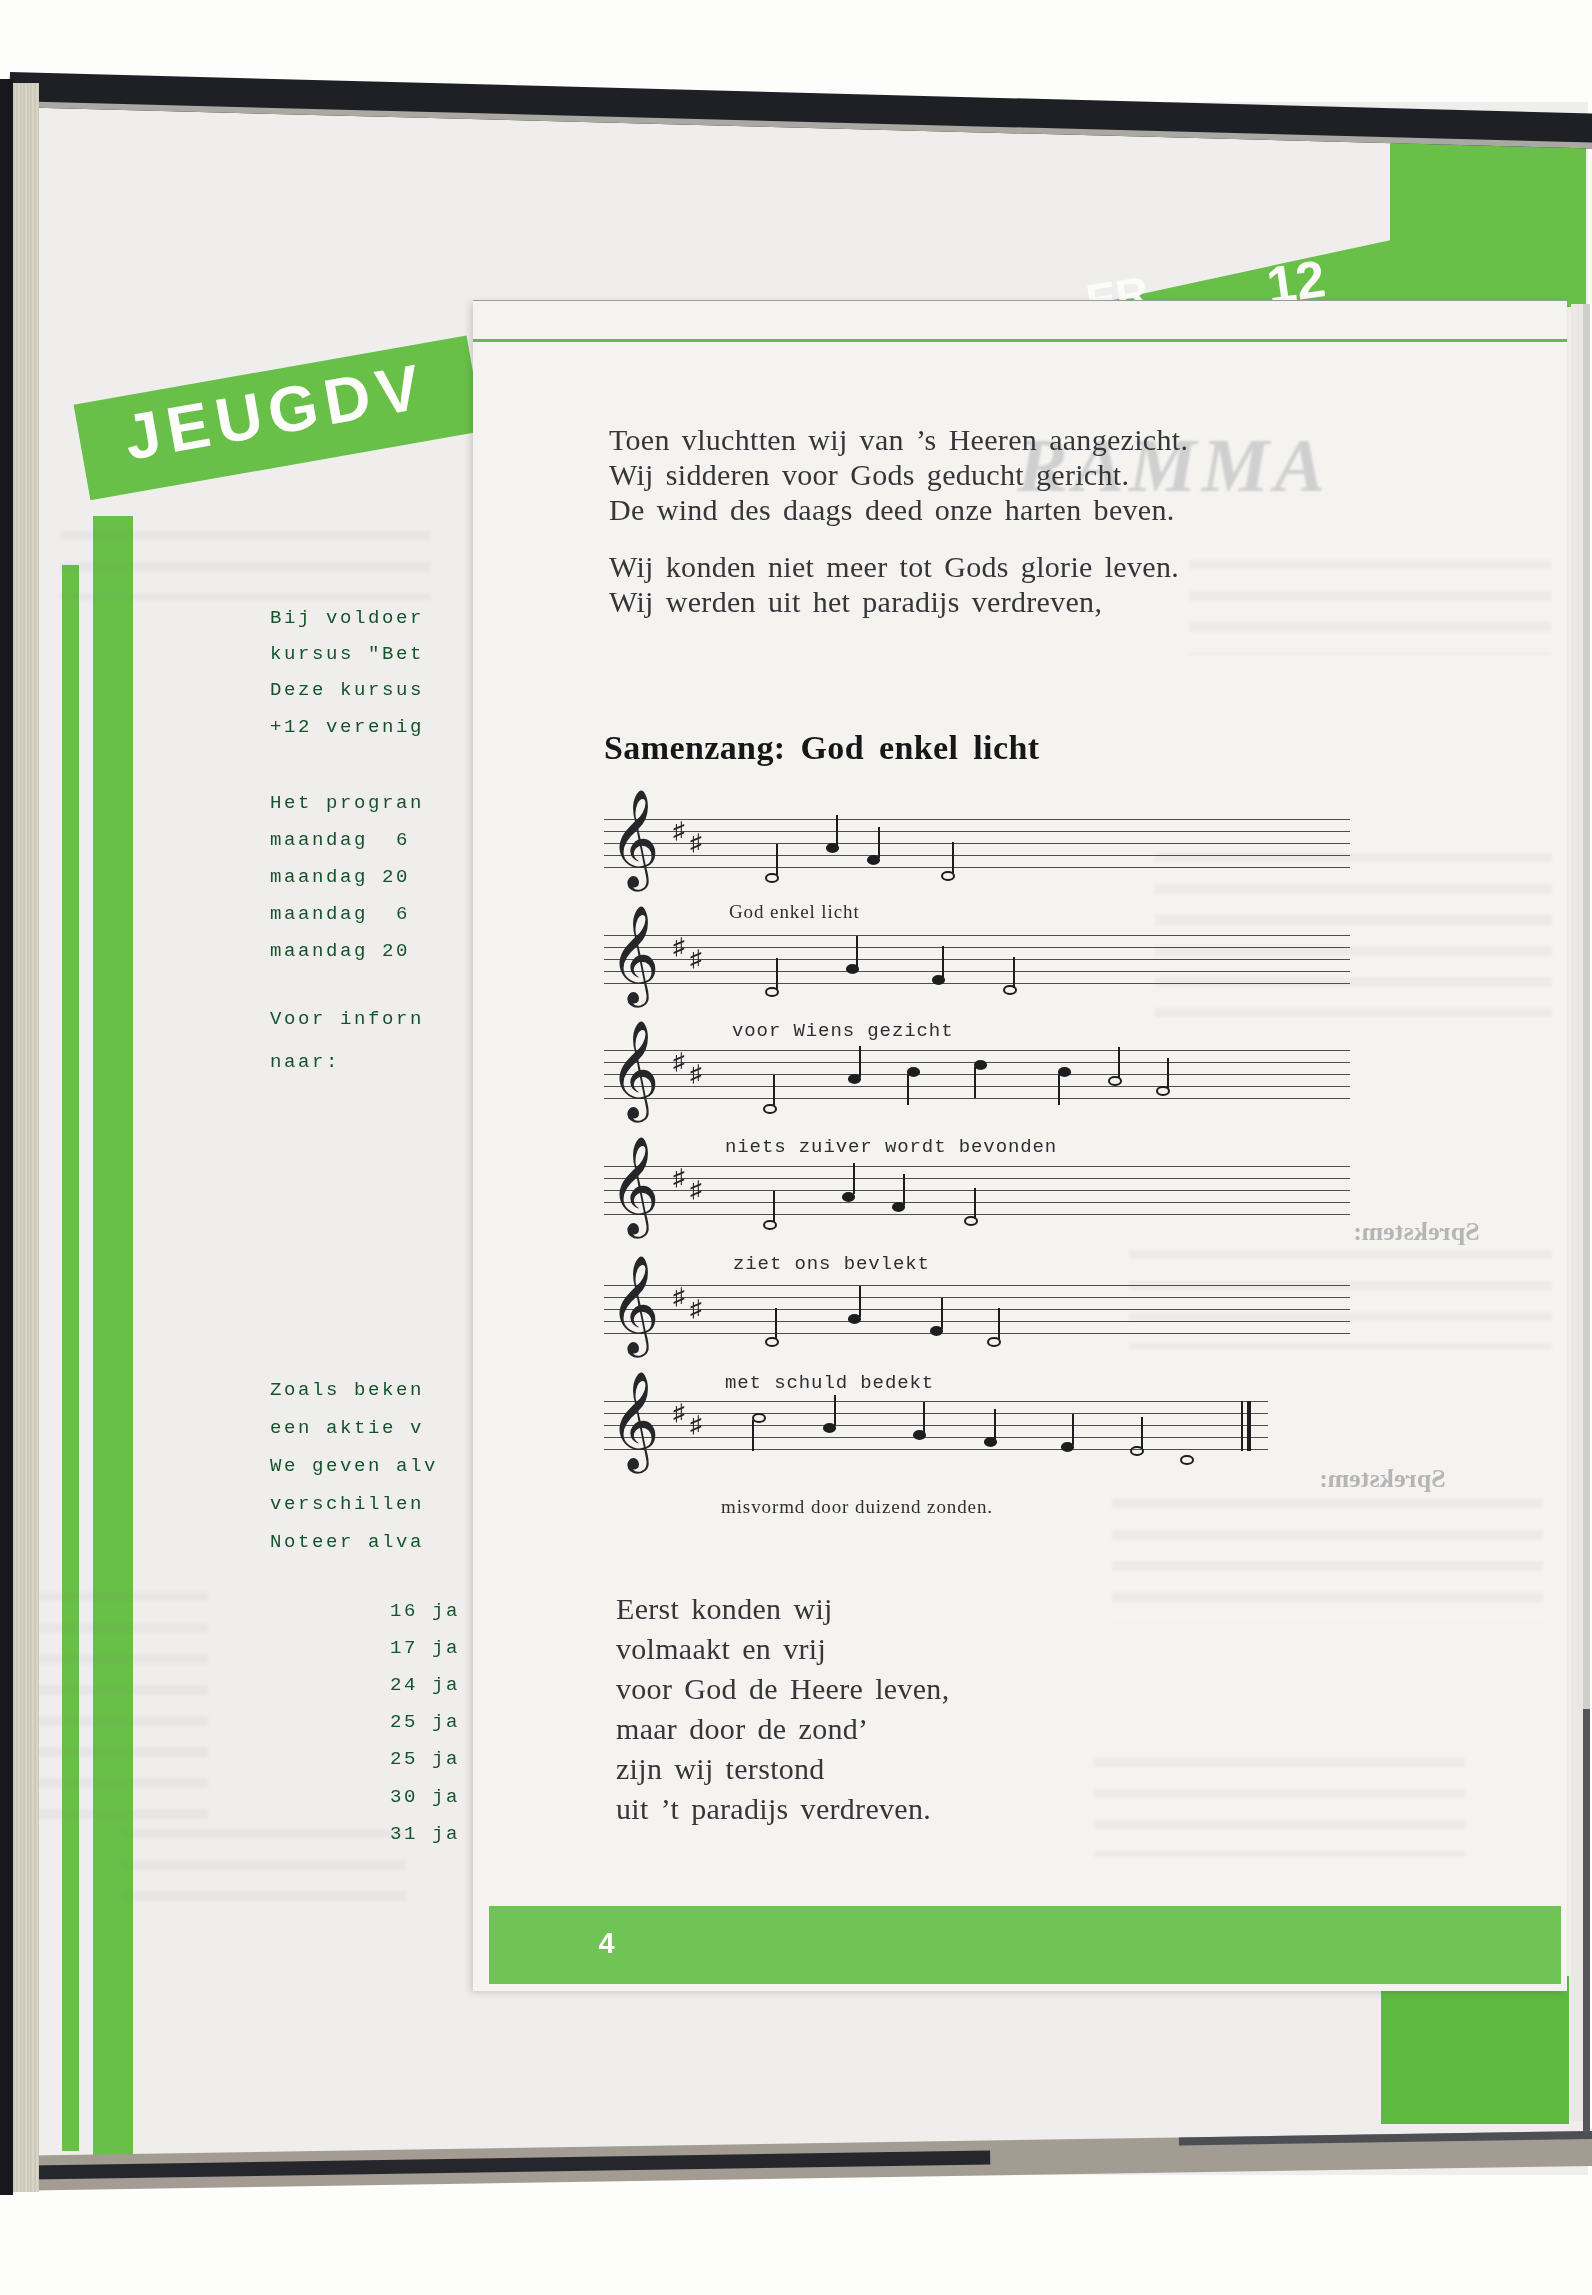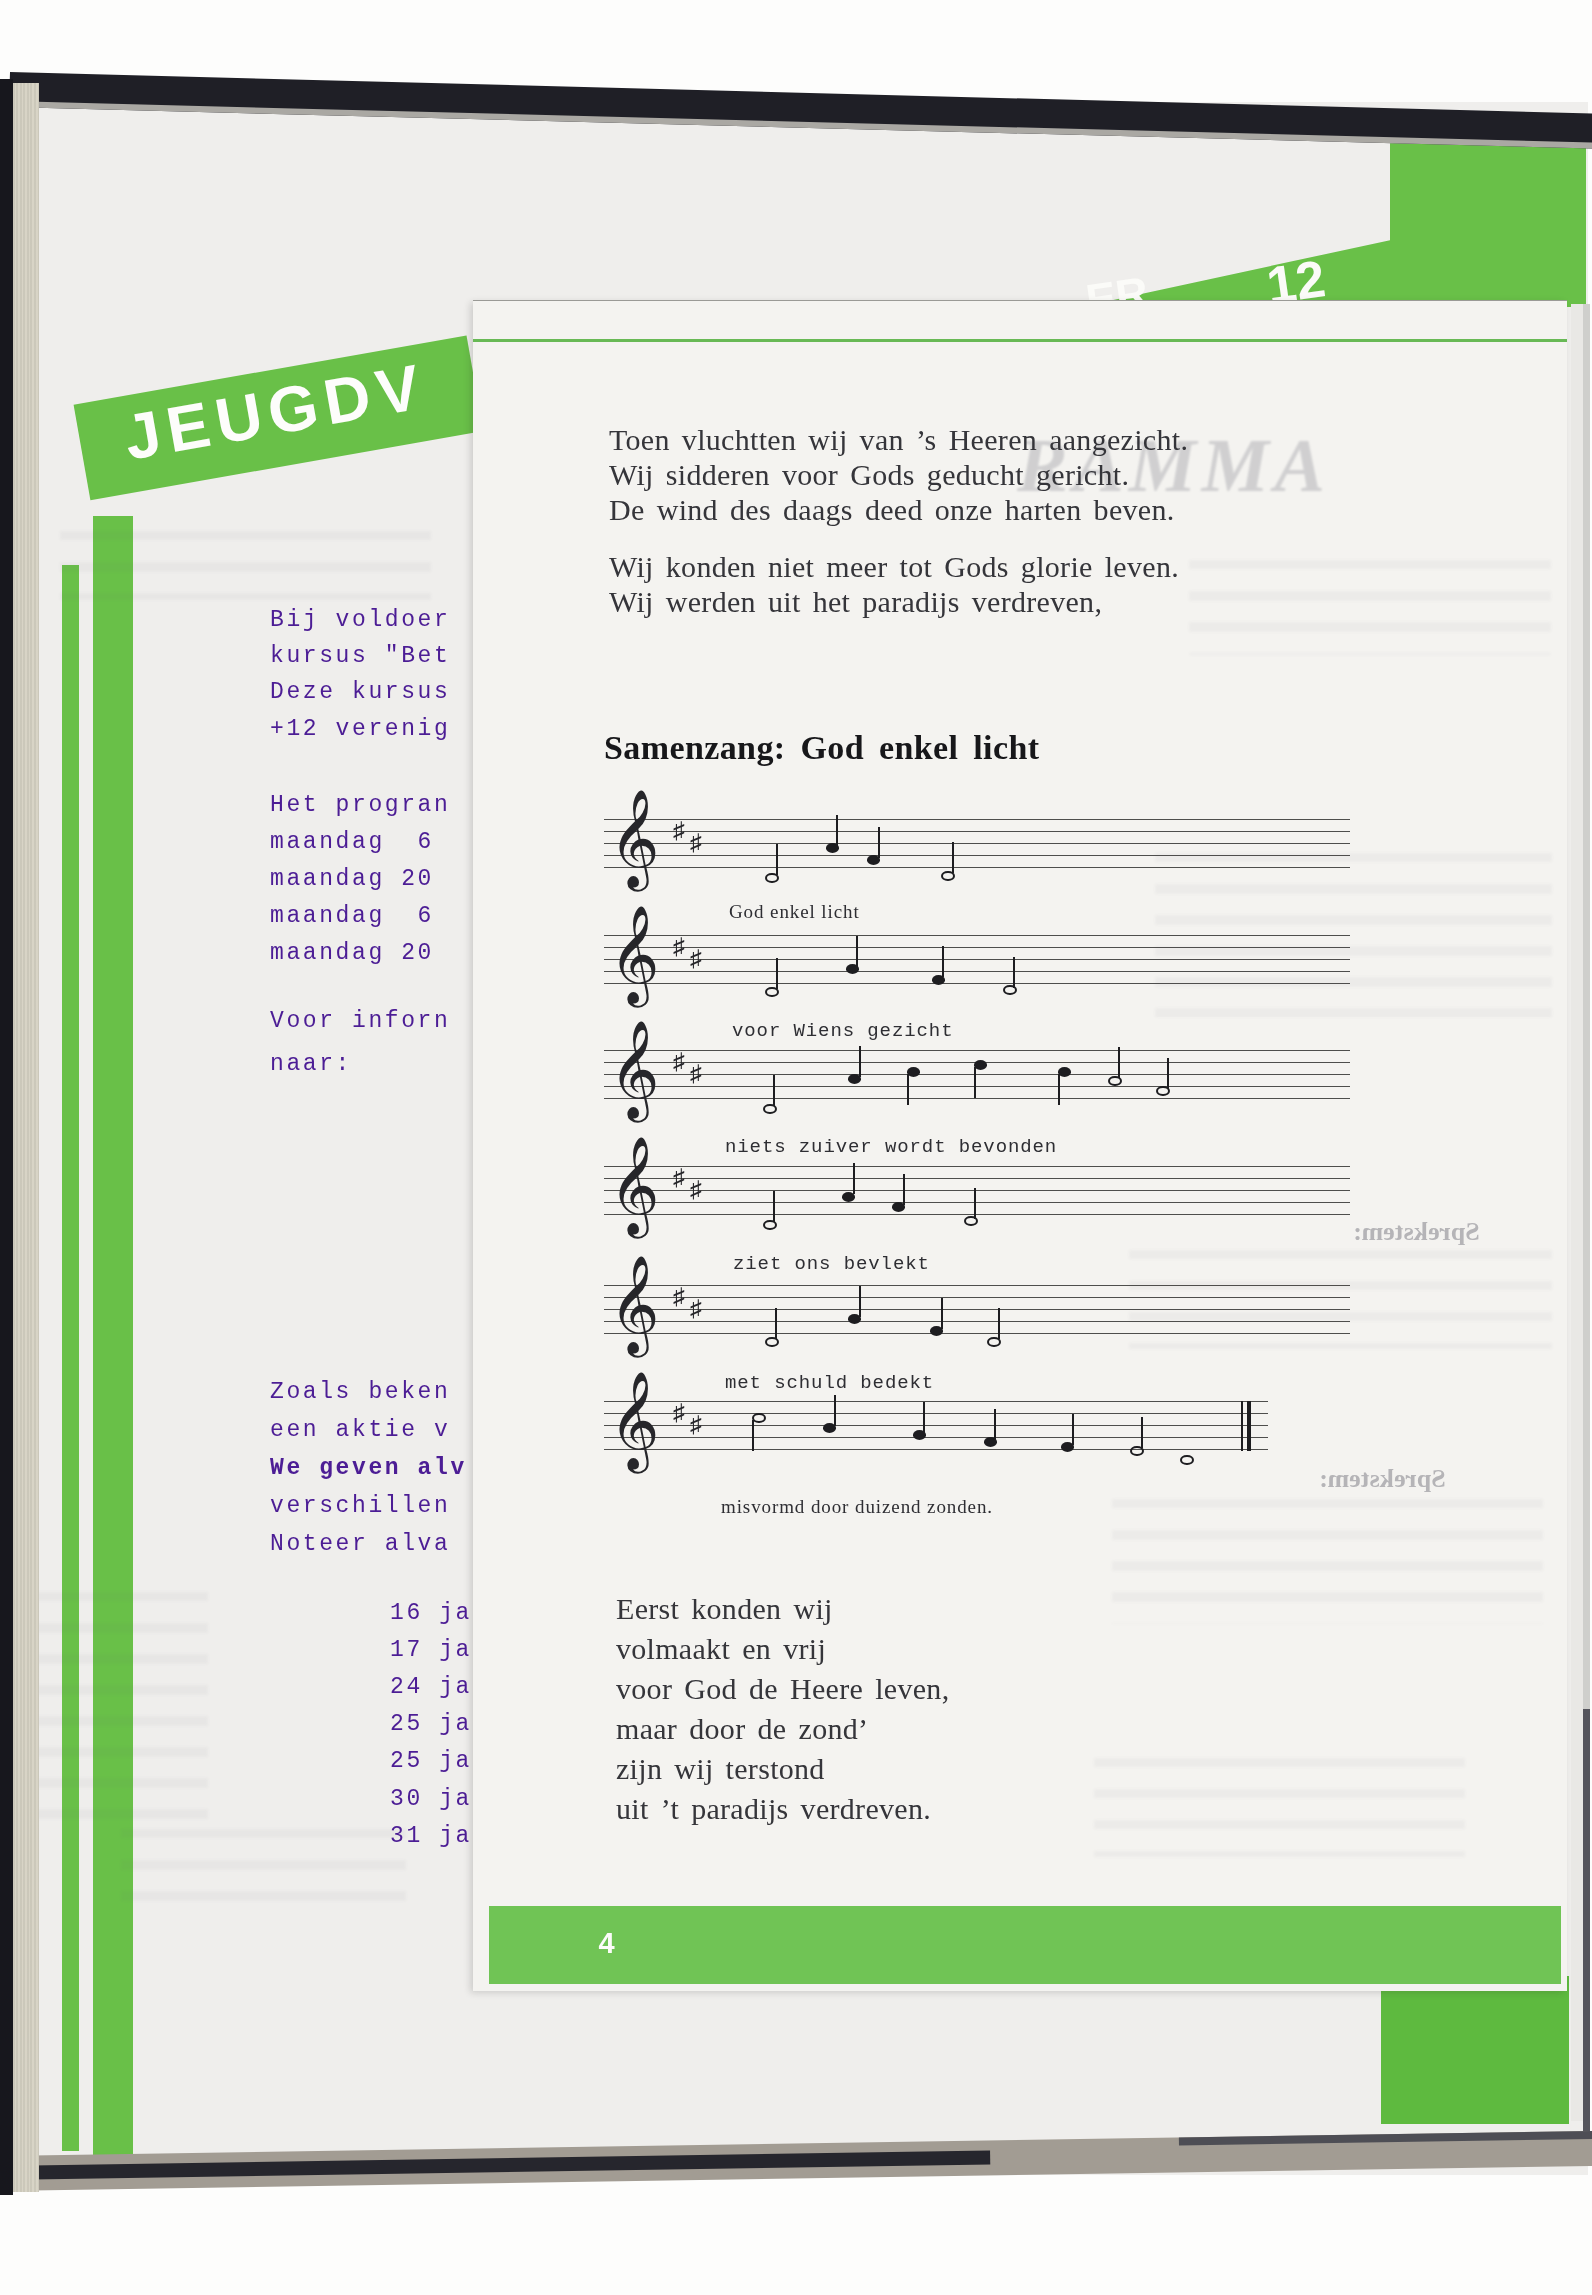--- a/index.html
+++ b/index.html
@@ -31,21 +31,21 @@
      clip-path:polygon(0% 98%,60% 60%,60% 2%,100% 2%,100% 100%,0% 100%);}
   .issue-frag{position:absolute;color:#fbfbf8;font-weight:bold;transform:rotate(-8deg);}
   #issue-frag-left{left:1086px;top:271px;font-size:45px;}
   #issue-frag-right{left:1267px;top:252px;font-size:52px;}
   
   #corner-block{left:1381px;top:1976px;width:188px;height:148px;background:#5eba3f;}
   
   #left-text-clip{left:0;top:0;width:476px;height:2295px;overflow:hidden;}
   .twblock{position:absolute;}
   .twline{position:absolute;white-space:pre;font-family:"Liberation Mono",monospace;
-     font-size:23px;letter-spacing:2.6px;color:#4c1d95;line-height:1;}
+     font-size:19px;letter-spacing:2.6px;color:#14532d;line-height:1;}
   
   .ghost-stripes{background:repeating-linear-gradient(to bottom,rgba(95,95,110,.5) 0 9.5px,transparent 9.5px 31px);
      opacity:.10;filter:blur(1.7px);}
   .ghost-head{font-family:"Liberation Serif",serif;font-weight:bold;font-size:26px;color:#6a6a74;
      opacity:.45;filter:blur(0.6px);display:inline-block;transform:scaleX(-1);}
   #ghost-title{font-family:"Liberation Serif",serif;font-style:italic;font-weight:bold;
      font-size:76px;color:#97979f;opacity:.38;filter:blur(1px);letter-spacing:5.2px;}
   
   #overlay-page{left:473px;top:300px;width:1094px;height:1690px;background:#f4f3f0;
      border-top:1.7px solid #9a9a96;box-shadow:-3.5px 1.7px 7px rgba(40,40,40,.18);}
@@ -120,21 +120,21 @@
         <div class="twline" style="top: 111px;">maandag  6</div>
         <div class="twline" style="top: 148px;">maandag 20</div>
       </div>
       <div class="twblock" style="left: 270px; top: 1010px;">
         <div class="twline" style="top: 0px;">Voor inforn</div>
         <div class="twline" style="top: 43px;">naar:</div>
       </div>
       <div class="twblock" style="left: 270px; top: 1381px;">
         <div class="twline" style="top: 0px;">Zoals beken</div>
         <div class="twline" style="top: 38px;">een aktie v</div>
-        <div class="twline" style="top: 76px; font-weight: bold;">We geven alv</div>
+        <div class="twline" style="top: 76px;">We geven alv</div>
         <div class="twline" style="top: 114px;">verschillen</div>
         <div class="twline" style="top: 152px;">Noteer alva</div>
       </div>
       <div class="twblock" style="left: 390px; top: 1602px;">
         <div class="twline" style="top: 0px;">16 ja</div>
         <div class="twline" style="top: 37px;">17 ja</div>
         <div class="twline" style="top: 74px;">24 ja</div>
         <div class="twline" style="top: 111px;">25 ja</div>
         <div class="twline" style="top: 148px;">25 ja</div>
         <div class="twline" style="top: 186px;">30 ja</div>

